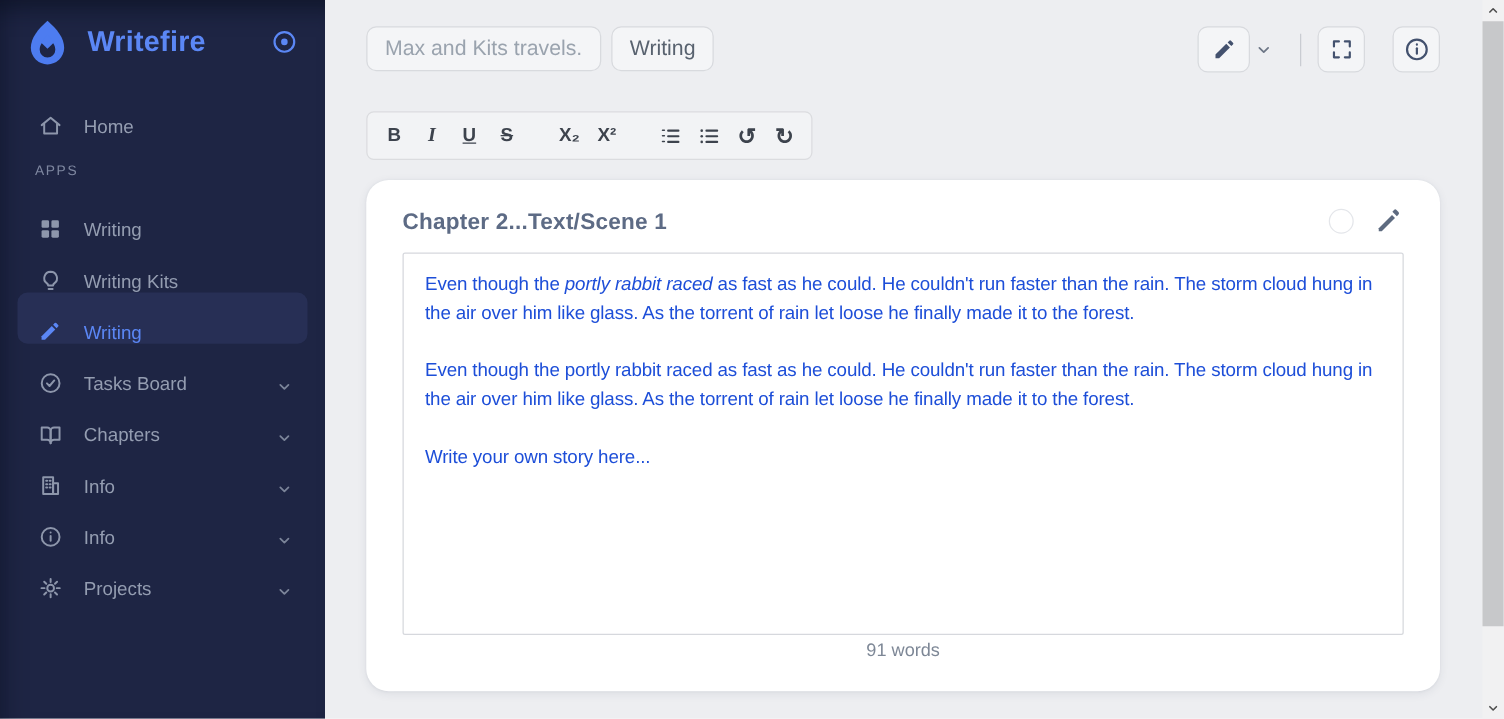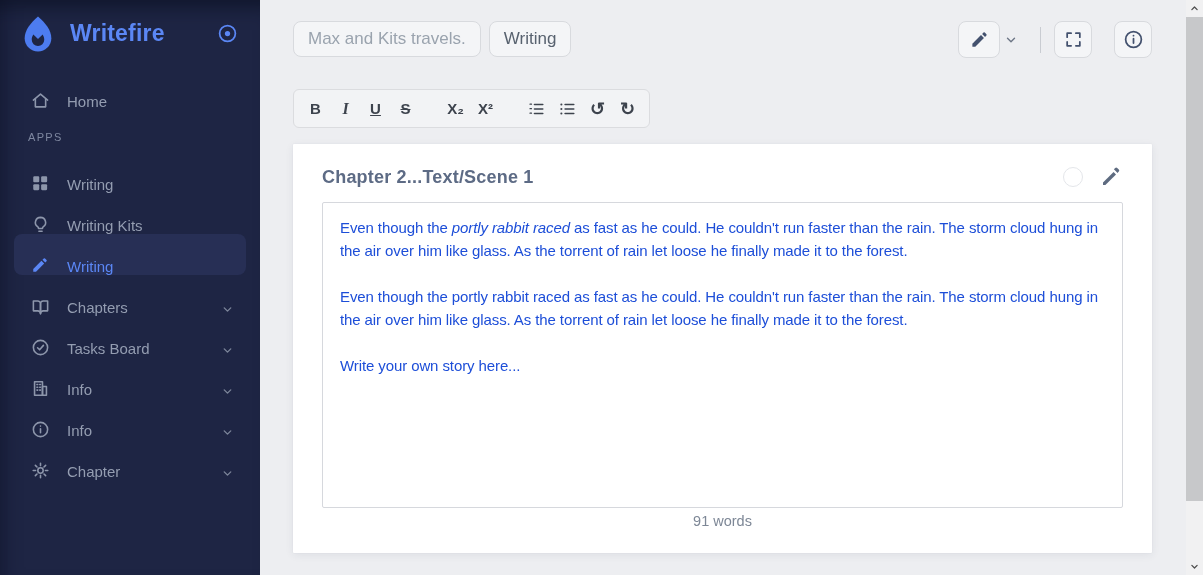--- a/index.html
+++ b/index.html
@@ -74,21 +74,21 @@
   }
   .tb-btn.u { text-decoration: underline; }
   .tb-btn.s { text-decoration: line-through; }
   .tb-btn.i { font-style: italic; font-family: "Liberation Serif", serif; font-size: 16px; }
   .tb-btn.script { font-weight: 600; }
   .tb-btn.grp { margin-left: 20px; }
   .tb-btn.glyph { font-size: 18px; font-weight: bold; line-height: 1; }
 
   
   .card {
-    margin-top: 16px; width: 859px; background: #fff; border-radius: 1px;
+    margin-top: 16px; width: 859px; background: #fff; border-radius: 18px;
     box-shadow: 0 2px 8px rgba(40,50,80,.08), 0 0 2px rgba(40,50,80,.06);
     padding: 21px 29px 24px;
   }
   .card-head { display: flex; align-items: center; }
   .card-title { font-size: 18px; font-weight: 600; color: #5d6b85; letter-spacing: .2px; }
   .head-icons { margin-left: auto; display: flex; align-items: center; gap: 16px; }
   .status-circle { width: 20px; height: 20px; border: 1px solid #e4e6ea; border-radius: 50%; }
   .edit-ic { color: #5e6b80; display: flex; cursor: pointer; }
 
   .editor {
@@ -176,40 +176,40 @@
               <path d="M3 17.3V21h3.7L17.6 10.1l-3.7-3.7L3 17.3Z"></path>
               <path d="M20.7 7a1.2 1.2 0 0 0 0-1.7l-2-2a1.2 1.2 0 0 0-1.7 0l-1.7 1.7 3.7 3.7L20.7 7Z"></path>
             </svg>
         </span>
         <span class="sb-label">Writing</span>
       </div>
 
       <div class="sb-item">
         <span class="sb-icon">
           <svg width="19" height="19" viewBox="0 0 24 24" fill="none" stroke="currentColor" stroke-width="2" stroke-linecap="round" stroke-linejoin="round">
+              <circle cx="12" cy="12" r="9"></circle>
+              <path d="m8.3 12.3 2.6 2.6 4.8-5.6"></path>
+            </svg>
+        </span>
+        <span class="sb-label">Tasks Board</span>
+        <span class="sb-chev">
+          <svg width="13" height="13" viewBox="0 0 24 24" fill="none" stroke="currentColor" stroke-width="2.6" stroke-linecap="round" stroke-linejoin="round">
+              <path d="m6 9 6 6 6-6"></path>
+            </svg>
+        </span>
+      </div>
+
+      <div class="sb-item">
+        <span class="sb-icon">
+          <svg width="19" height="19" viewBox="0 0 24 24" fill="none" stroke="currentColor" stroke-width="2" stroke-linecap="round" stroke-linejoin="round">
               <path d="M3 5h5.5A3.5 3.5 0 0 1 12 8.5V21a3.5 3.5 0 0 0-3.5-3.5H3V5Z"></path>
               <path d="M21 5h-5.5A3.5 3.5 0 0 0 12 8.5V21a3.5 3.5 0 0 1 3.5-3.5H21V5Z"></path>
             </svg>
         </span>
         <span class="sb-label">Chapters</span>
-        <span class="sb-chev">
-          <svg width="13" height="13" viewBox="0 0 24 24" fill="none" stroke="currentColor" stroke-width="2.6" stroke-linecap="round" stroke-linejoin="round">
-              <path d="m6 9 6 6 6-6"></path>
-            </svg>
-        </span>
-      </div>
-
-      <div class="sb-item">
-        <span class="sb-icon">
-          <svg width="19" height="19" viewBox="0 0 24 24" fill="none" stroke="currentColor" stroke-width="2" stroke-linecap="round" stroke-linejoin="round">
-              <circle cx="12" cy="12" r="9"></circle>
-              <path d="m8.3 12.3 2.6 2.6 4.8-5.6"></path>
-            </svg>
-        </span>
-        <span class="sb-label">Tasks Board</span>
         <span class="sb-chev">
           <svg width="13" height="13" viewBox="0 0 24 24" fill="none" stroke="currentColor" stroke-width="2.6" stroke-linecap="round" stroke-linejoin="round">
               <path d="m6 9 6 6 6-6"></path>
             </svg>
         </span>
       </div>
 
 
       <div class="sb-item">
         <span class="sb-icon">
@@ -243,21 +243,21 @@
         </span>
       </div>
 
       <div class="sb-item">
         <span class="sb-icon">
           <svg width="19" height="19" viewBox="0 0 24 24" fill="none" stroke="currentColor" stroke-width="2" stroke-linecap="round">
               <circle cx="12" cy="12" r="3.4"></circle>
               <path d="M12 2.8v3M12 18.2v3M2.8 12h3M18.2 12h3M5.5 5.5l2.1 2.1M16.4 16.4l2.1 2.1M18.5 5.5l-2.1 2.1M7.6 16.4l-2.1 2.1"></path>
             </svg>
         </span>
-        <span class="sb-label">Chapter</span>
+        <span class="sb-label">Projects</span>
         <span class="sb-chev">
           <svg width="13" height="13" viewBox="0 0 24 24" fill="none" stroke="currentColor" stroke-width="2.6" stroke-linecap="round" stroke-linejoin="round">
               <path d="m6 9 6 6 6-6"></path>
             </svg>
         </span>
       </div>
     </nav>
   </aside>
 
   <main class="main">

